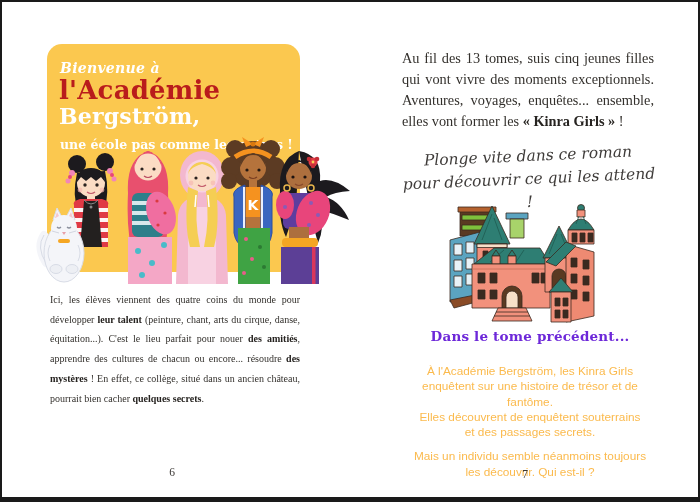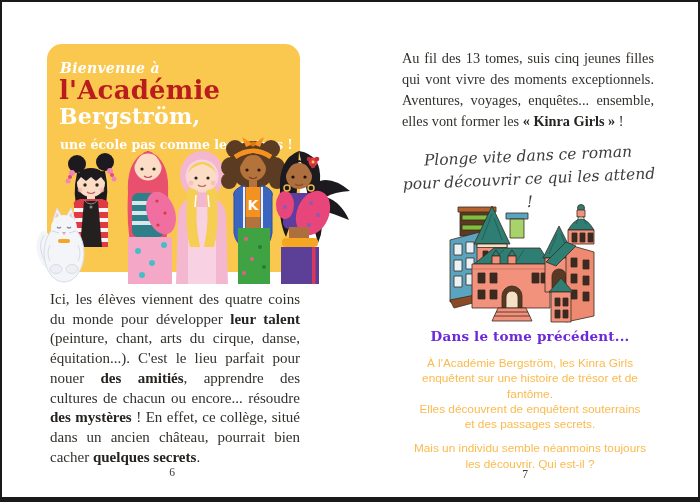--- a/index.html
+++ b/index.html
@@ -29,21 +29,21 @@
     font-size:22px; color:#ffffff; letter-spacing:.2px;
   }
   .card-subtitle {
     position:absolute; left:13px; top:93px; width:236px;
     font-family:"DejaVu Serif", serif; font-weight:bold;
     font-size:12.5px; color:#ffffff;
   }
   .girls-illustration { position:absolute; left:26px; top:133px; width:322px; height:149px; }
   .left-body {
     position:absolute; left:48px; top:288px; width:250px;
-    font-size:15px; line-height:19.7px; text-align:justify; color:#33302C;
+    font-size:10px; line-height:19.7px; text-align:justify; color:#33302C;
   }
   .left-body b, .right-intro b { font-weight:bold; color:#262320; }
   .pagenum { position:absolute; font-size:11.5px; color:#3A3734; width:12px; text-align:center; }
   .pagenum-left { left:164px; top:464px; }
   .pagenum-right { left:517px; top:466px; }
   
   .right-intro {
     position:absolute; left:400px; top:46px; width:252px;
     font-size:14.3px; line-height:21px; text-align:justify; color:#33302C;font-family:Liberation Serif, serif;
   }
@@ -52,21 +52,21 @@
     font-family:"DejaVu Serif", serif; font-style:italic;
     font-size:15.5px; line-height:23px; color:#3F3C3A;
     transform:rotate(-2.5deg);
   }
   .castle-illustration { position:absolute; left:444px; top:198px; width:150px; height:126px; }
   .recap { position:absolute; left:400px; top:326px; width:256px; text-align:center; }
   .recap-heading {
     font-family:"DejaVu Serif", serif; font-weight:bold;
     font-size:13.5px; color:#6d28d9; letter-spacing:.2px;
   }
-  .recap-para1 { margin-top:12px; }
+  .recap-para1 { margin-top:20px; }
   .recap-para2 { margin-top:9px; }
   .recap-line {
     font-family:"Liberation Sans", sans-serif;
     font-size:11.8px; line-height:15.3px; color:#FBBA4D;
   }
 </style>
 </head>
 <body>
 
 <div id="stage">

